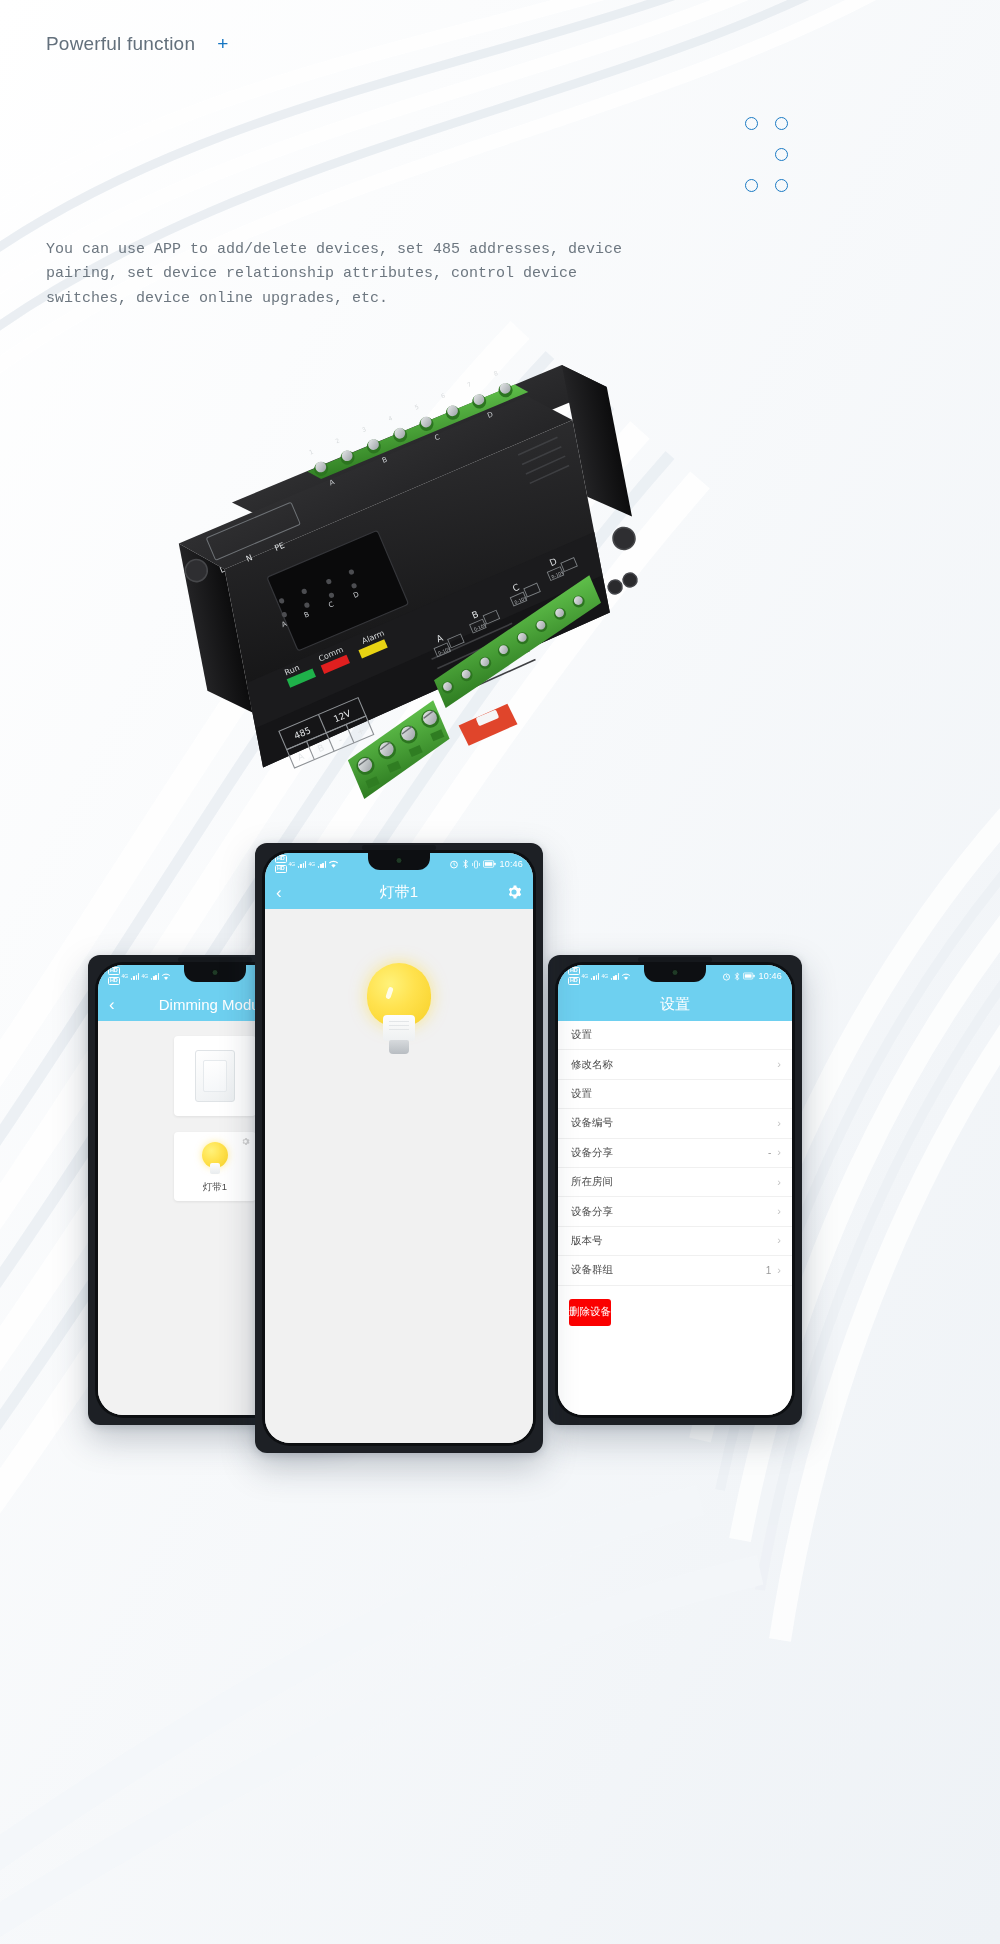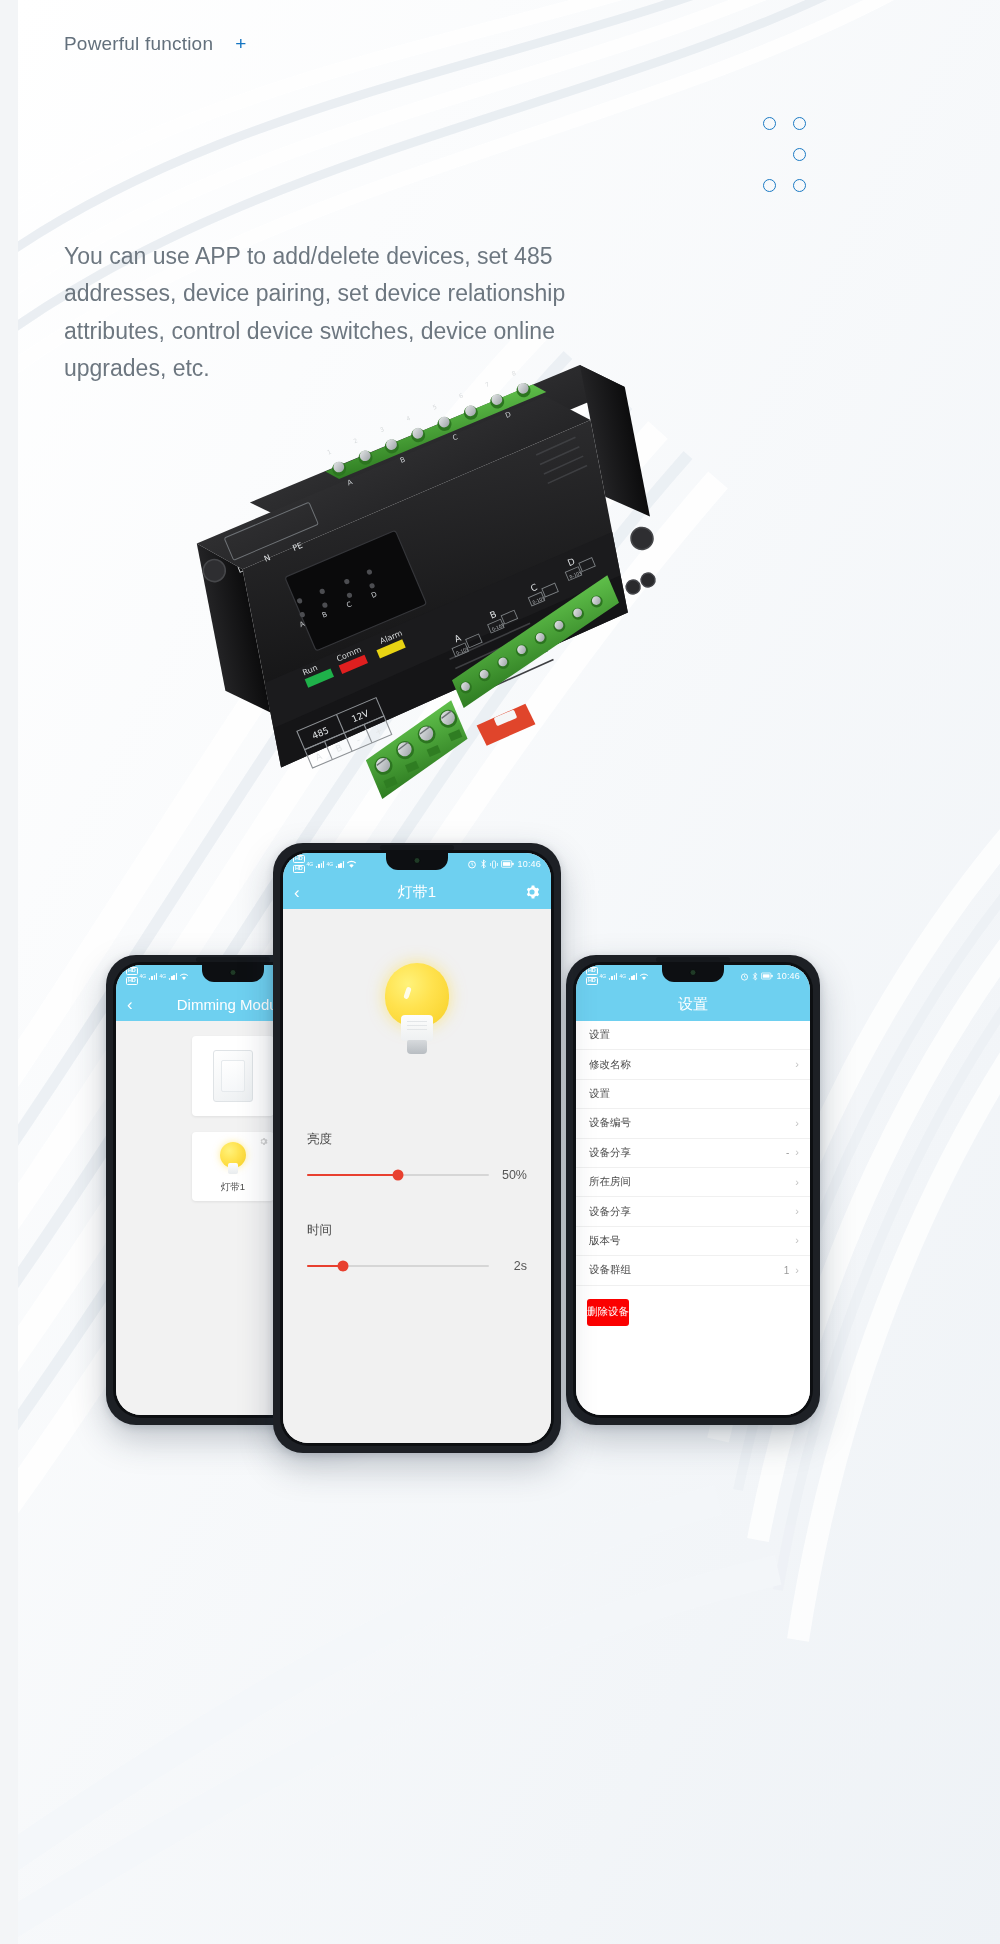--- a/index.html
+++ b/index.html
@@ -9,21 +9,20 @@
     background: #f3f5f7;
     overflow: hidden;
     position: relative;
   }
 
   
   .page {
     position: absolute; inset: 0;
     background: linear-gradient(160deg, #fdfefe 0%, #f2f5f8 35%, #eef2f6 60%, #f7f9fb 100%);
     overflow: hidden;
-    margin-left: 18px;
   }
   .swoosh-layer { position: absolute; inset: 0; overflow: hidden; }
 
   
   .eyebrow {
     position: absolute; left: 46px; top: 33px;
     font-size: 19px; color: #63707c; letter-spacing: .2px;
     display: flex; align-items: baseline; gap: 22px;
   }
   .eyebrow .plus { color: #1575c2; font-size: 19px; }
@@ -34,22 +33,23 @@
     font-weight: 800; color: #0d68b2;
     letter-spacing: -.5px;
     font-family: "DejaVu Sans", sans-serif;
     font-stretch: condensed;
   }
   .headline span { display: block; }
 
   .subcopy {
     position: absolute; left: 46px; top: 238px;
     width: 580px;
-    font-size: 23px; line-height: 1.63;
+    font-size: 15px; line-height: 1.63;
     color: #6d7780;
+    font-family: Liberation Mono, monospace;
   }
 
   .dot-grid {
     position: absolute; left: 736px; top: 108px;
     display: grid; grid-template-columns: 30px 30px; grid-template-rows: 31px 31px 31px;
   }
   .dot-cell { width: 30px; height: 31px; display: flex; align-items: center; justify-content: center; }
   .dot-cell i {
     display: block; width: 13px; height: 13px; border-radius: 50%;
     border: 1.6px solid #1b7ac4;
@@ -57,21 +57,21 @@
 
   
   .device-wrap { position: absolute; left: 130px; top: 350px; width: 560px; height: 460px; }
 
   
   .phones { position: absolute; left: 0; top: 835px; width: 1000px; height: 640px; }
 
   .phone {
     position: absolute;
     background: #1d2025;
-    border-radius: 30px;
+    border-radius: 12px;
     box-shadow: 0 14px 34px rgba(30,45,65,.26), 0 2px 8px rgba(30,45,65,.16);
     padding: 7px;
   }
   .phone .bezel {
     width: 100%; height: 100%;
     background: #0d0f12;
     border-radius: 28px;
     padding: 3px;
     overflow: hidden;
   }
@@ -795,41 +795,19 @@
           </div>
           <div class="c-body">
             <div class="bulb-zone">
               <div class="bulb">
                 <div class="glass"></div>
                   <div class="glint"></div>
                 <div class="neck"></div>
                   <div class="base"></div>
               </div>
             </div>
-            <div id="center-sliders">
-                <div class="slider-block" style="margin-top: 22px;">
-                  <div class="slider-label">亮度</div>
-                  <div class="slider-row">
-                    <div class="track">
-                      <div class="fill" style="width: 50%;"></div>
-                      <div class="thumb" style="left: 50%;"></div>
-                    </div>
-                    <div class="slider-val">50%</div>
-                  </div>
-                </div>
-                <div class="slider-block" style="margin-top: 40px;">
-                  <div class="slider-label">时间</div>
-                  <div class="slider-row">
-                    <div class="track">
-                      <div class="fill" style="width: 20%;"></div>
-                      <div class="thumb" style="left: 20%;"></div>
-                    </div>
-                    <div class="slider-val">2s</div>
-                  </div>
-                </div>
-              </div>
           </div>
         </div>
       </div>
     </div>
 
   </div>
 </div>
 
 </body></html>

